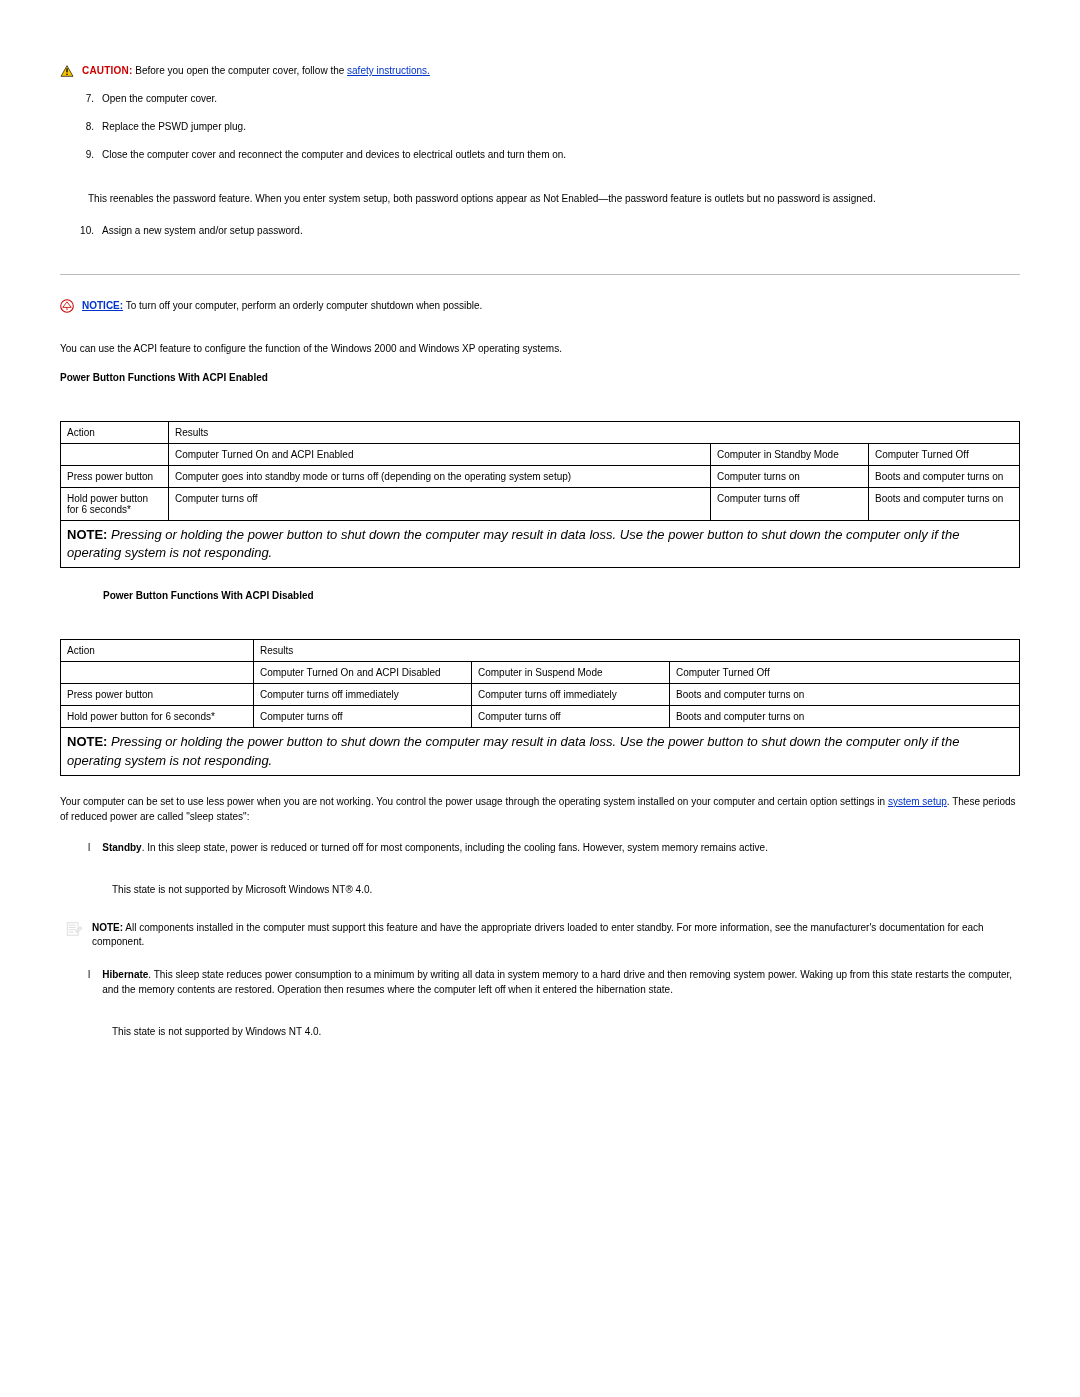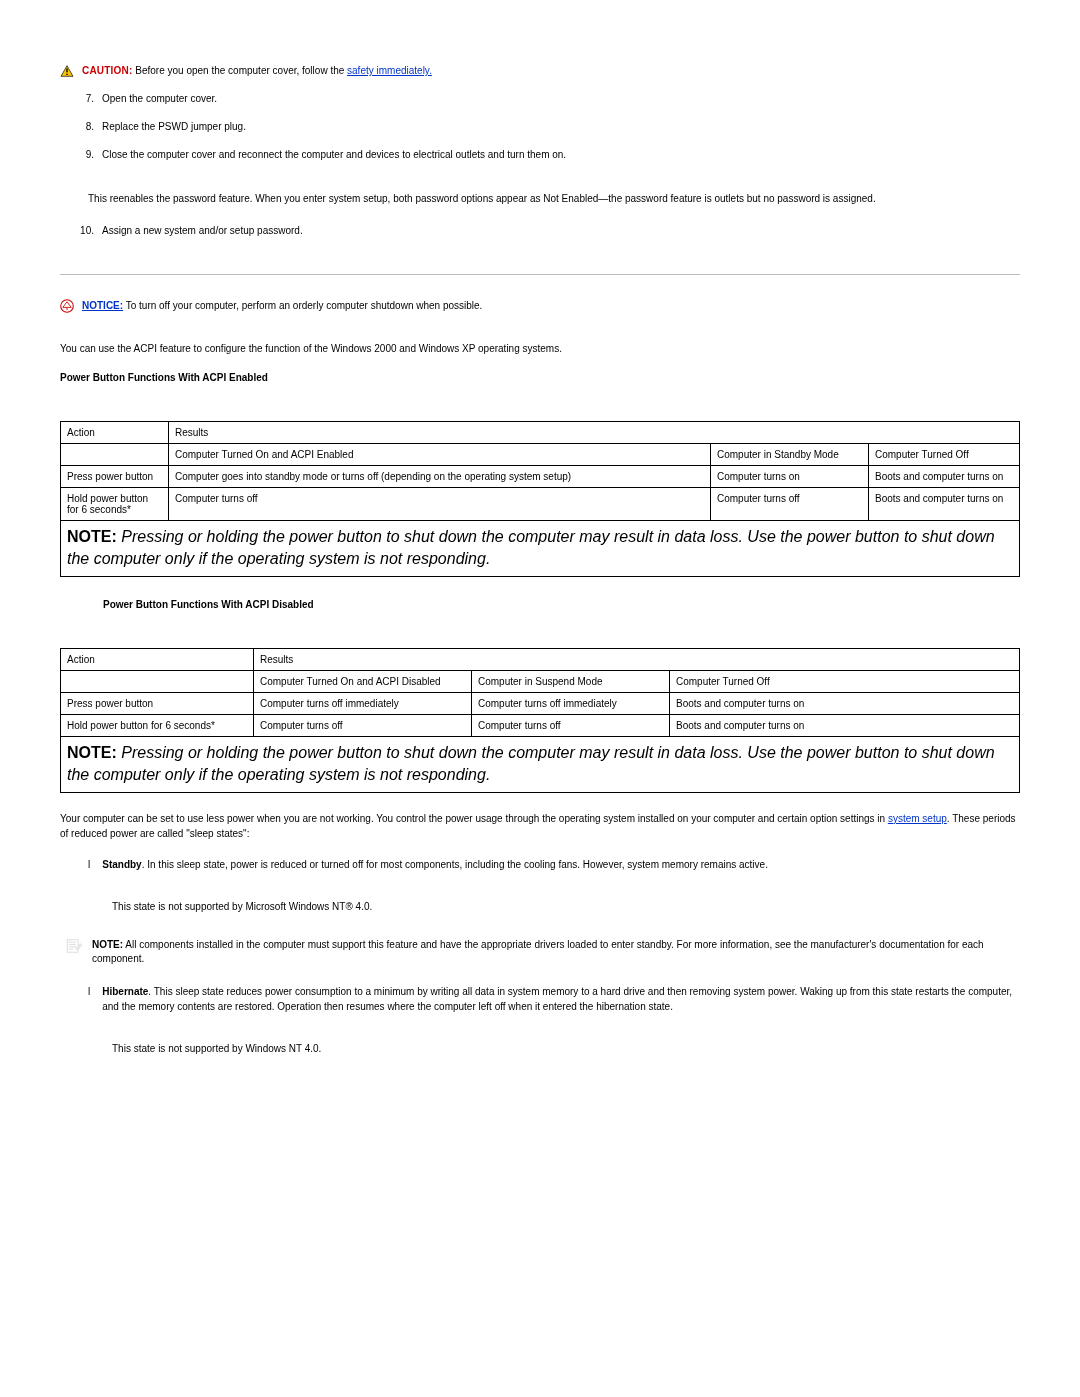--- a/index.html
+++ b/index.html
@@ -104,21 +104,21 @@
     width: 100%;
     margin: 8px 0 18px 0;
   }
   table.data-table td {
     border: 1px solid #000;
     padding: 5px 6px;
     vertical-align: top;
     font-size: 10px;
   }
   table.data-table .note-row-cell {
-    font-size: 16px;
+    font-size: 13px;
     line-height: 1.4;
   }
   .bold { font-weight: bold; }
   .italic { font-style: italic; }
 
   
   .t1c1 { width: 95px; }
   .t1c2 { width: auto; }
   .t1c3 { width: 145px; }
   .t1c4 { width: 138px; }
@@ -151,21 +151,21 @@
 
 <div class="page">
 
   <div class="caution-row">
     <svg class="caution-icon" viewBox="0 0 20 18">
       <polygon points="10,1 19,17 1,17" fill="#f8c300" stroke="#000" stroke-width="1"></polygon>
       <rect x="9" y="5" width="2" height="6" fill="#000"></rect>
       <rect x="9" y="13" width="2" height="2" fill="#000"></rect>
     </svg>
     <div class="caution-text">
-      <span class="label-caution">CAUTION:</span><span> Before you open the computer cover, follow the </span><a href="#" class="link">safety immediately.</a>
+      <span class="label-caution">CAUTION:</span><span> Before you open the computer cover, follow the </span><a href="#" class="link">safety instructions.</a>
     </div>
   </div>
 
   <ol class="steps">
     <li>
       <span class="num">7.</span>
       <span>Open the computer cover.</span>
     </li>
     <li>
       <span class="num">8.</span>

